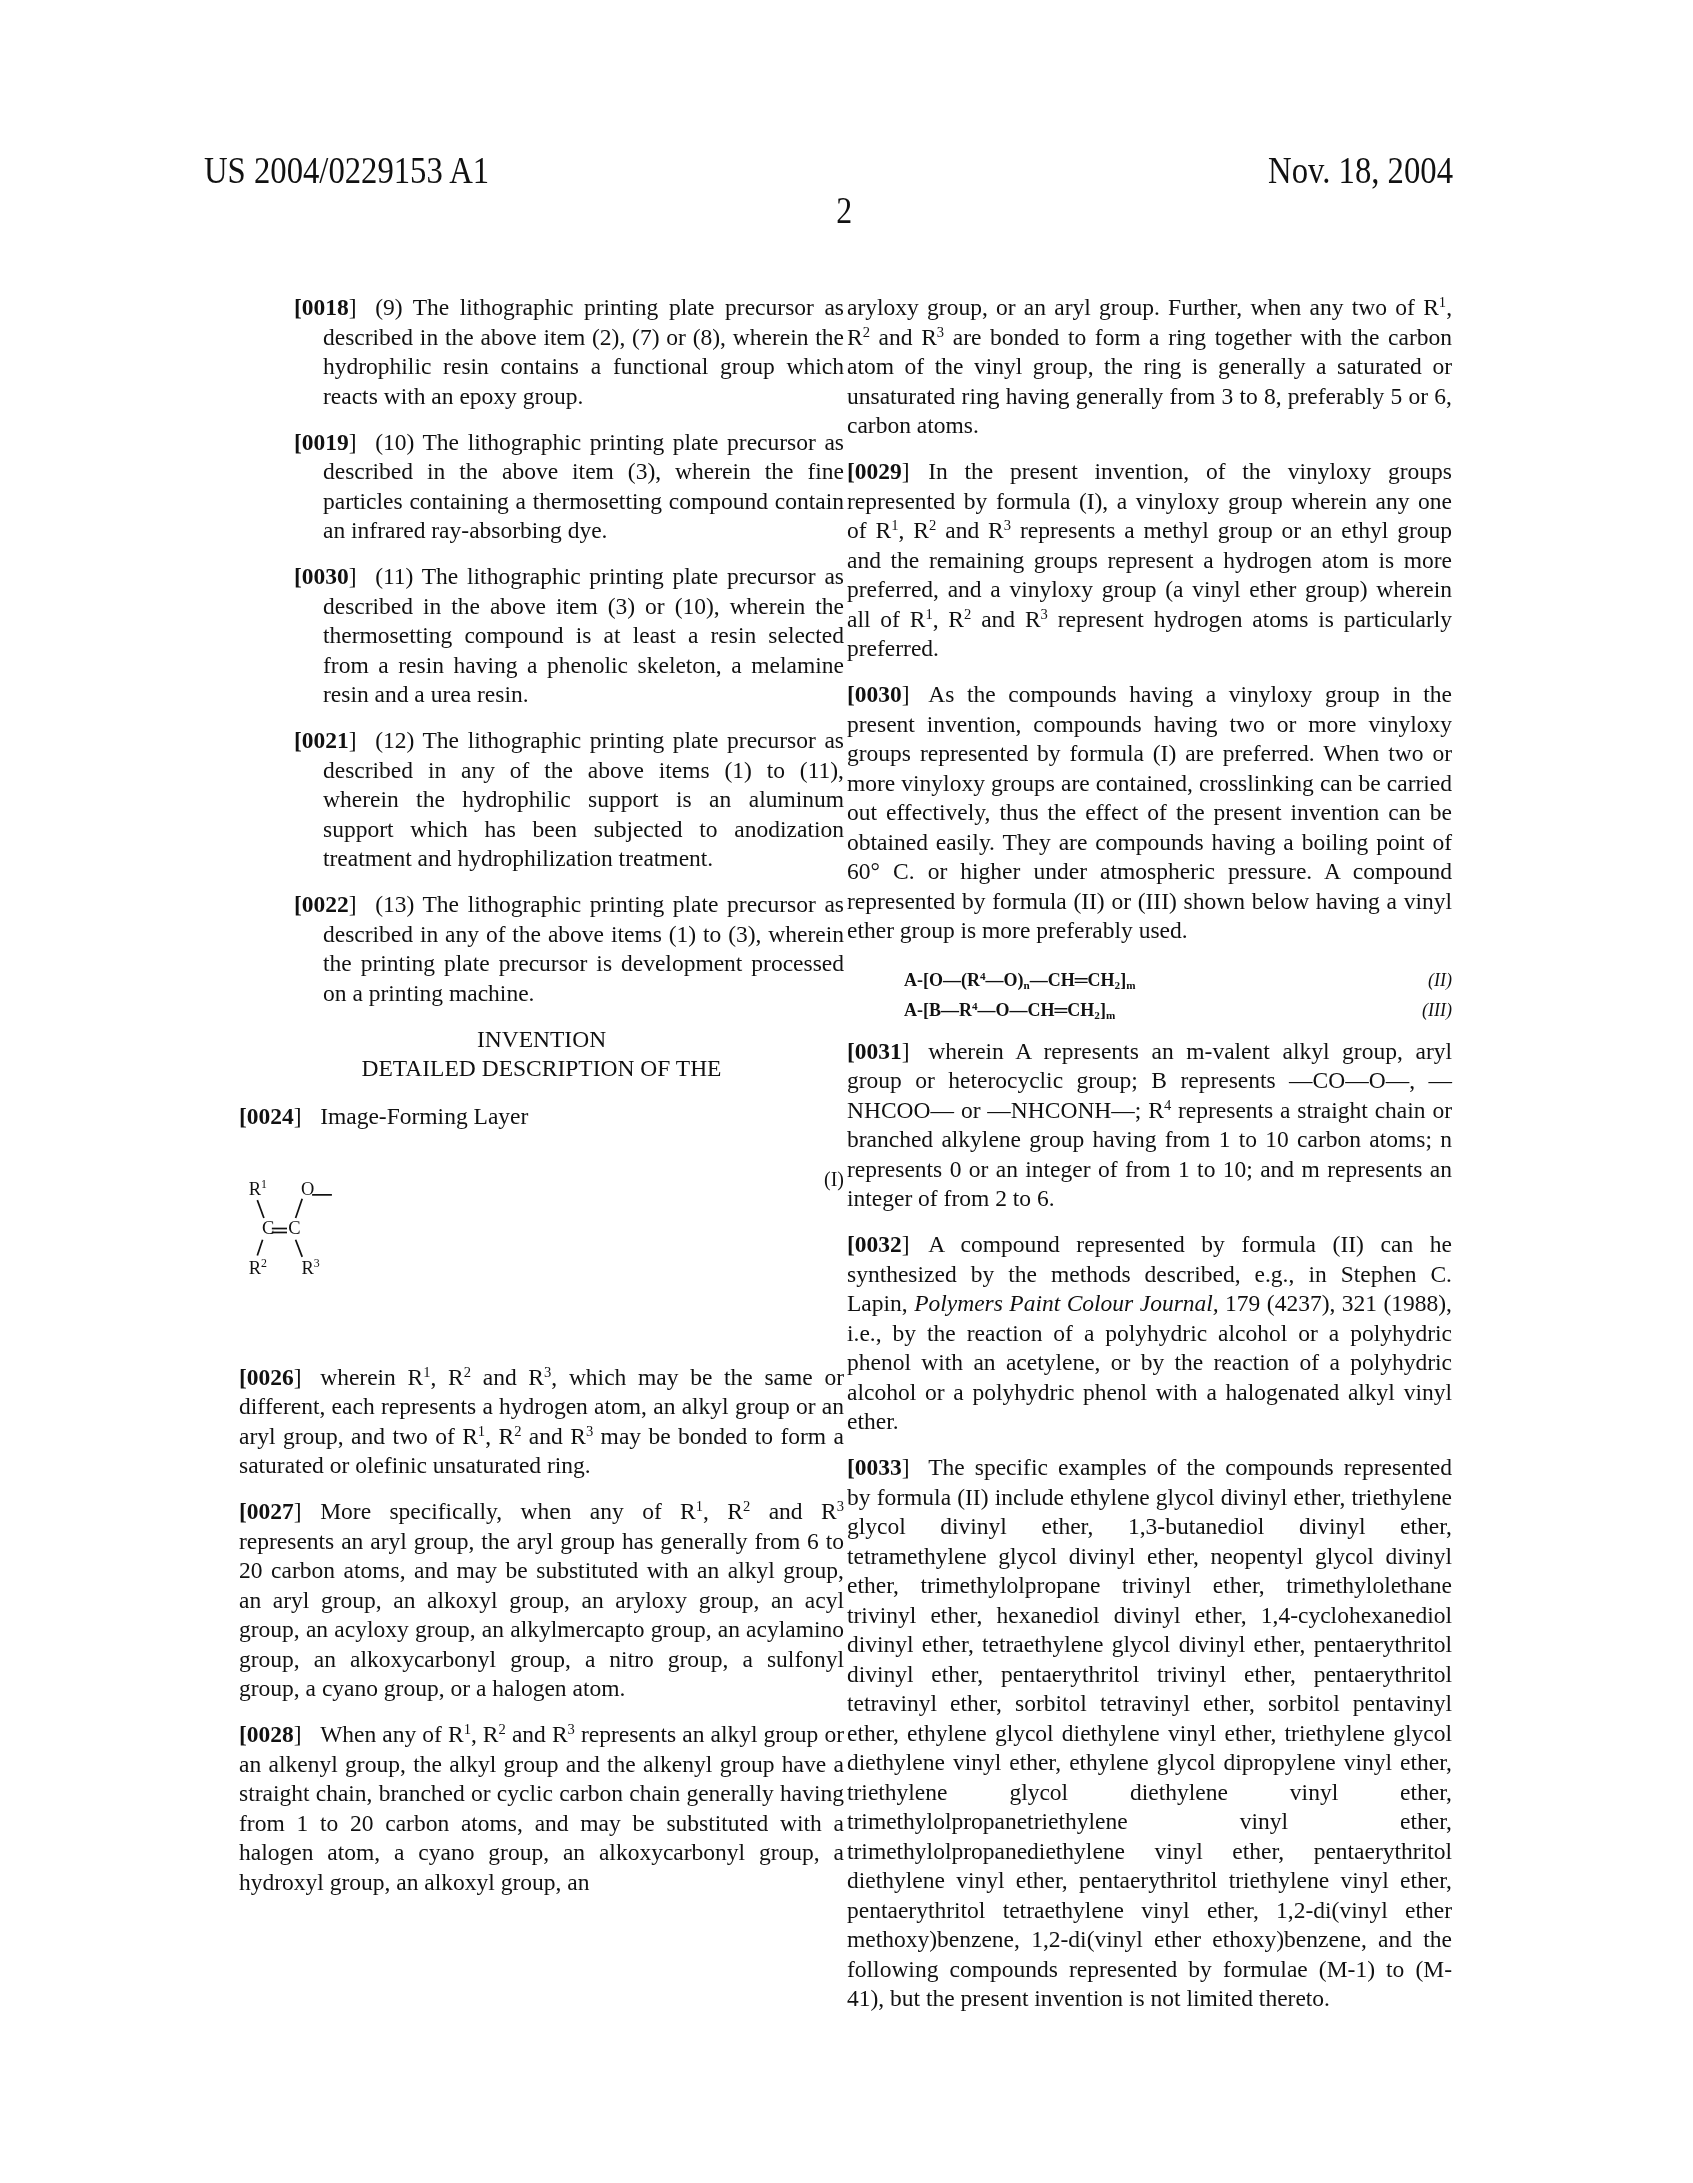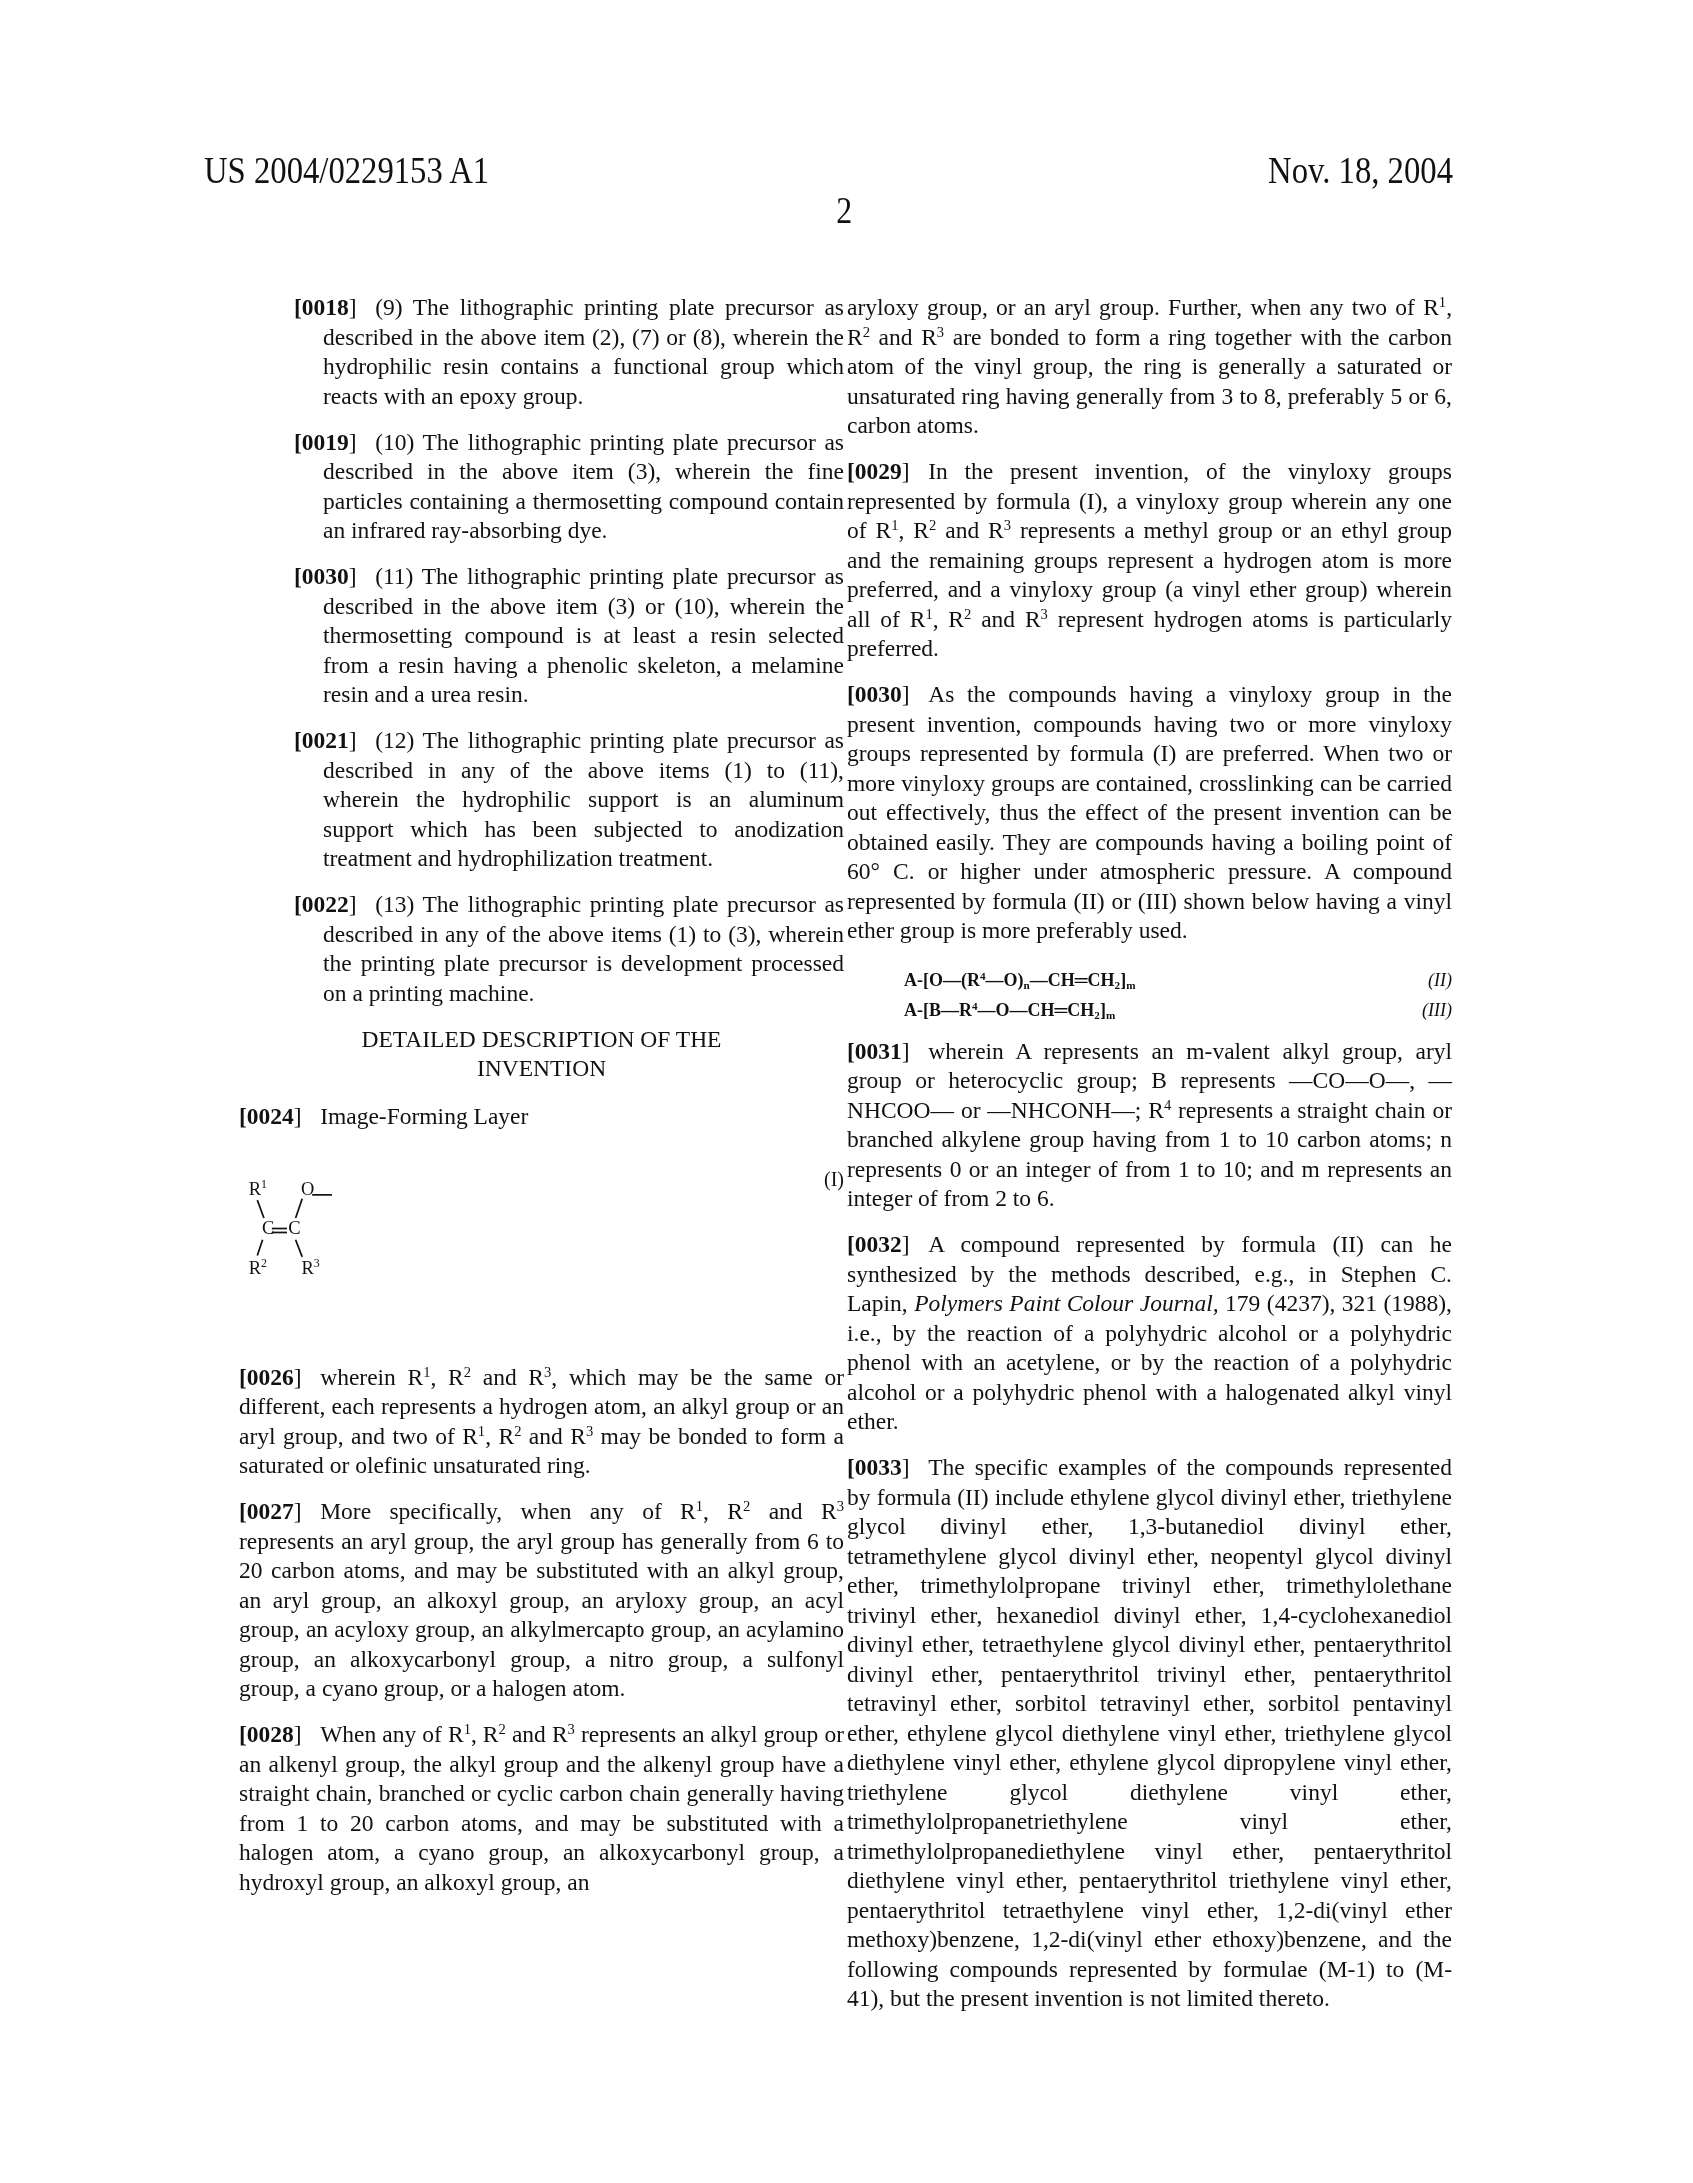--- a/index.html
+++ b/index.html
@@ -44,22 +44,22 @@
 
   <p class="para hang"><span class="num">[<span>0019</span><span class="br">]</span></span><span class="gap"></span><span>(10) The lithographic printing plate precursor as described in the above item (3), wherein the fine particles containing a thermosetting compound contain an infrared ray-absorbing dye.</span></p>
 
   <p class="para hang"><span class="num">[<span>0030</span><span class="br">]</span></span><span class="gap"></span><span>(11) The lithographic printing plate precursor as described in the above item (3) or (10), wherein the thermosetting compound is at least a resin selected from a resin having a phenolic skeleton, a melamine resin and a urea resin.</span></p>
 
   <p class="para hang"><span class="num">[<span>0021</span><span class="br">]</span></span><span class="gap"></span><span>(12) The lithographic printing plate precursor as described in any of the above items (1) to (11), wherein the hydrophilic support is an aluminum support which has been subjected to anodization treatment and hydrophilization treatment.</span></p>
 
   <p class="para hang"><span class="num">[<span>0022</span><span class="br">]</span></span><span class="gap"></span><span>(13) The lithographic printing plate precursor as described in any of the above items (1) to (3), wherein the printing plate precursor is development processed on a printing machine.</span></p>
 
   <div class="heading">
+    <div>INVENTION</div>
     <div>DETAILED DESCRIPTION OF THE</div>
-    <div>INVENTION</div>
   </div>
 
 
   <p class="para"><span class="num">[<span>0024</span><span class="br">]</span></span><span class="gap"></span><span>Image-Forming Layer</span></p>
 
 
   <div class="formula-I">
     <span class="flabel" style="top:17px;">(I)</span>
     <svg width="265" height="198" viewBox="0 0 400 300" style="font-size:35.5px">
       <g font-family="Liberation Serif, DejaVu Serif, serif" font-size="28" fill="#111">

